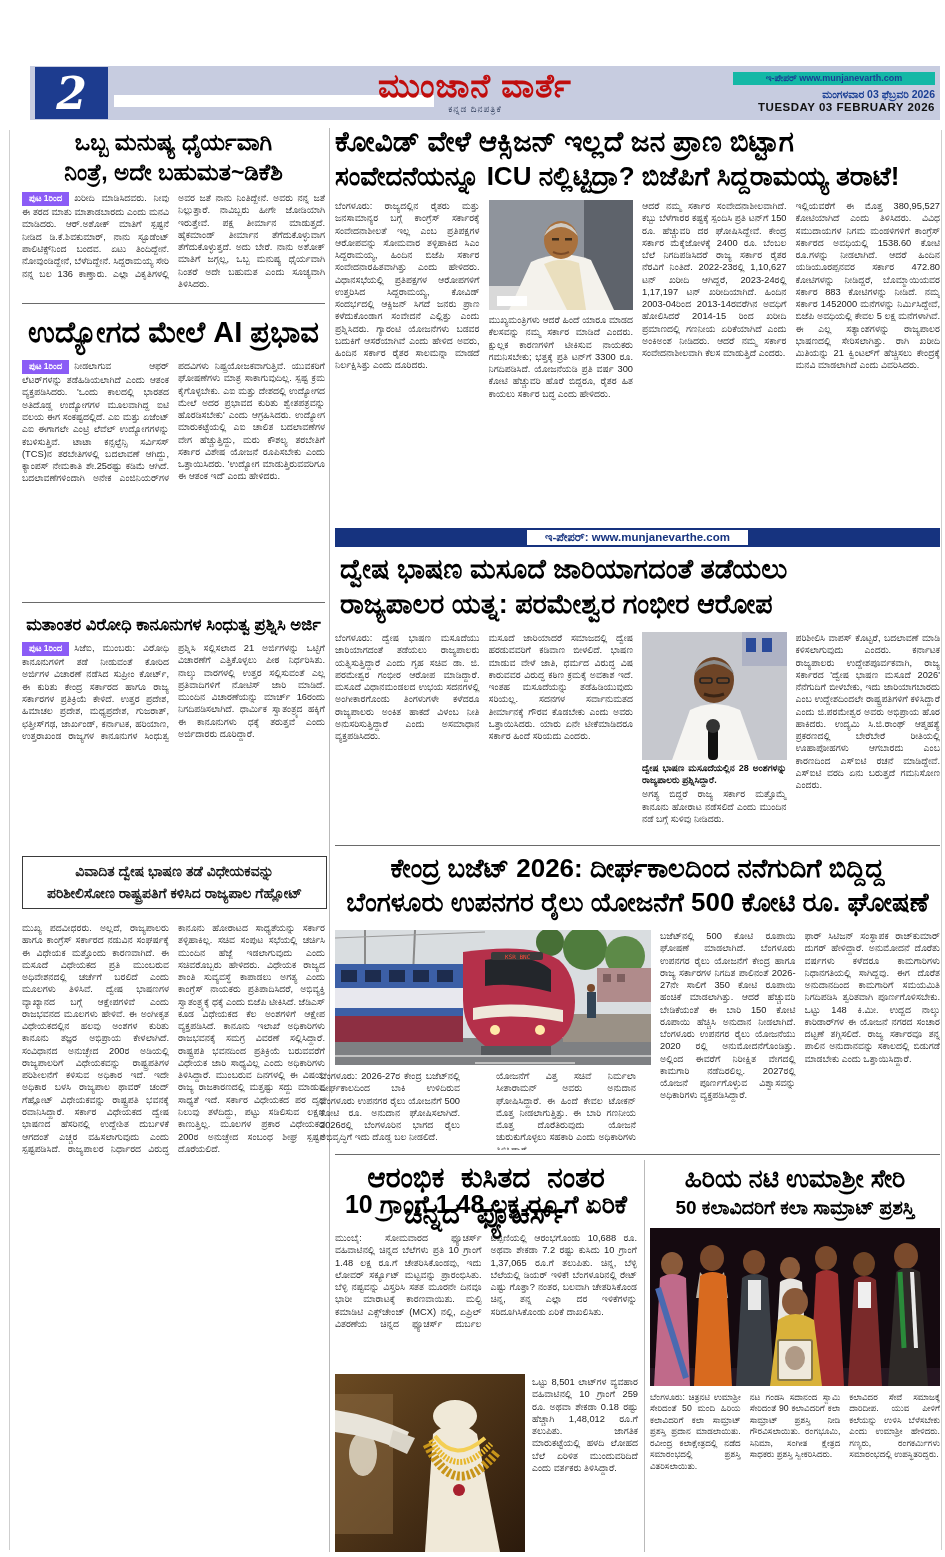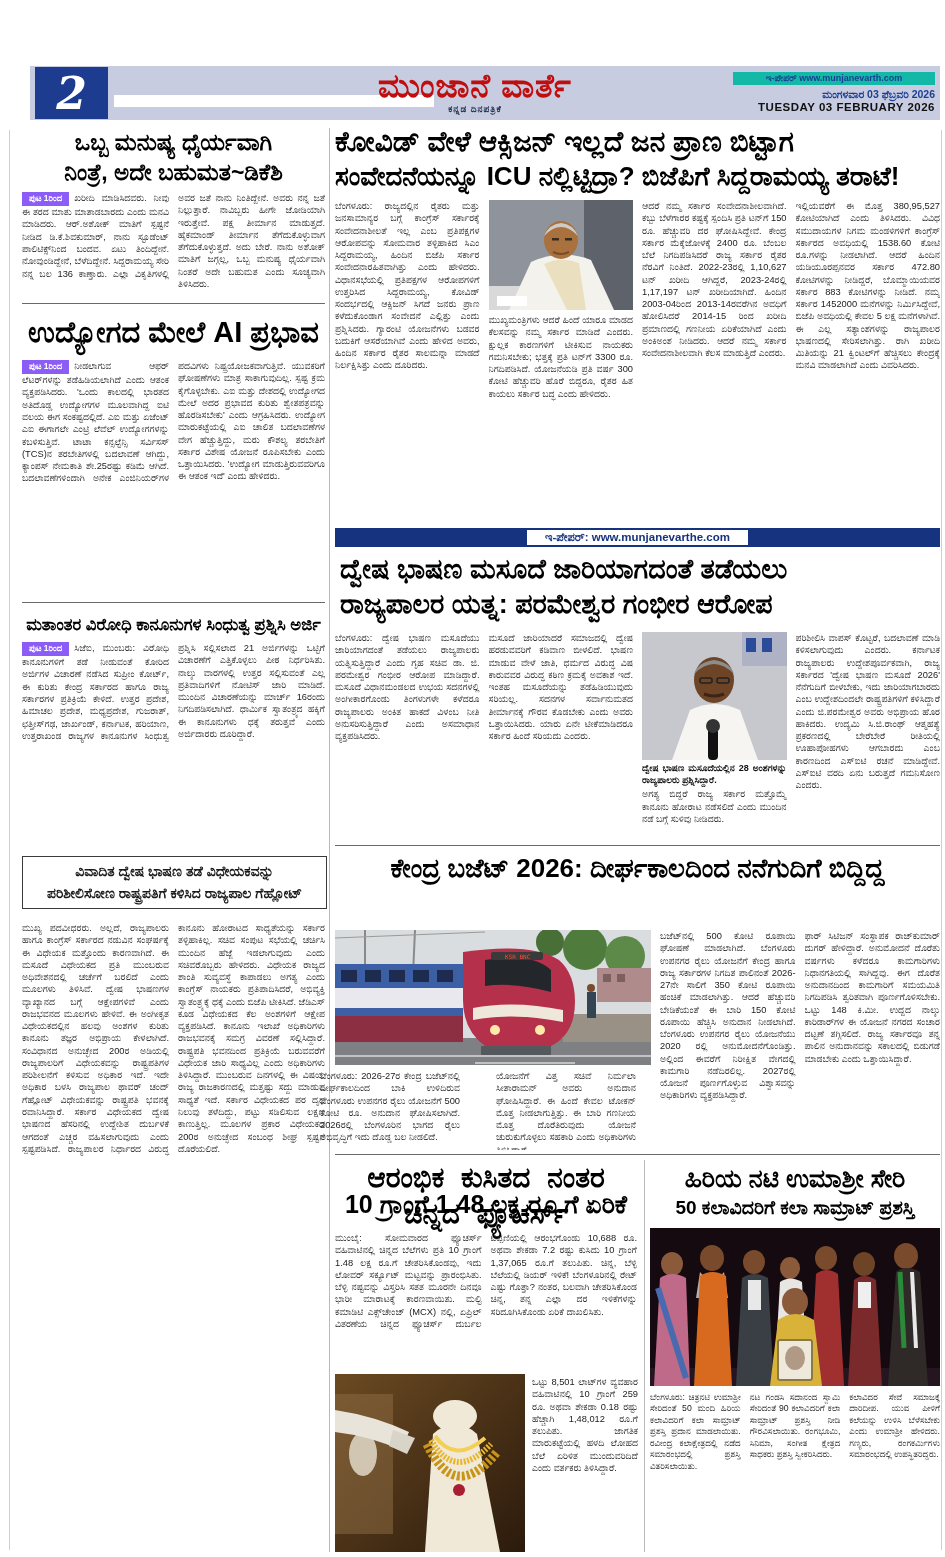--- a/index.html
+++ b/index.html
@@ -5,21 +5,21 @@
   html,body{margin:0;padding:0;background:#ffffff;}
   body{font-family:"Liberation Sans","DejaVu Sans",sans-serif;color:#1a1a1a;}
   .page{position:relative;width:945px;height:1557px;background:#fff;overflow:hidden;}
   .abs{position:absolute;}
   
   .band{background:#c7cce0;}
   .pagenum{background:#1d3c8f;color:#fff;font-family:"DejaVu Serif","Liberation Serif",serif;
            font-weight:bold;font-style:italic;font-size:44px;display:flex;align-items:center;justify-content:center;}
   .whitestrip{background:#ffffff;}
   .masthead{color:#c00d0d;font-weight:bold;font-size:33px;text-align:center;line-height:1.05;letter-spacing:1px;}
-  .masthead-sub{color:#23314f;font-weight:bold;font-size:9px;text-align:center;letter-spacing:1px;}
+  .masthead-sub{color:#23314f;font-weight:normal;font-size:9px;text-align:center;letter-spacing:1px;}
   .epaperbox{background:#14b8a6;color:#1b3f94;font-weight:bold;font-size:9px;display:flex;align-items:center;justify-content:center;}
   .kn-date{color:#1b3f94;font-weight:bold;font-size:10.5px;text-align:right;}
   .en-date{color:#111;font-weight:bold;font-size:11.5px;text-align:right;letter-spacing:.5px;}
   
   .headline{font-weight:bold;color:#000;line-height:1.3;}
   .body-txt{font-size:9.3px;line-height:1.32;text-align:justify;color:#222;overflow:hidden;}
   .cols2{column-count:2;column-gap:9px;}
   .badge{display:inline-block;background:#8b5cf6;color:#fff;font-size:8.5px;font-weight:bold;
          padding:1px 7px 2px 7px;margin-right:5px;vertical-align:top;}
   .rule-h{border-top:1px solid #6a6a6a;}
@@ -135,20 +135,21 @@
       </svg>
       <div class="caption" style="margin-top:3px;">ದ್ವೇಷ ಭಾಷಣ ಮಸೂದೆಯಲ್ಲಿನ 28 ಅಂಶಗಳನ್ನು ರಾಜ್ಯಪಾಲರು ಪ್ರಶ್ನಿಸಿದ್ದಾರೆ.</div>
       <div class="body-txt" style="margin-top:2px;height:40px;">ಅಗತ್ಯ ಬಿದ್ದರೆ ರಾಜ್ಯ ಸರ್ಕಾರ ಮತ್ತೊಮ್ಮೆ ಕಾನೂನು ಹೋರಾಟ ನಡೆಸಲಿದೆ ಎಂದು ಮುಂದಿನ ನಡೆ ಬಗ್ಗೆ ಸುಳಿವು ನೀಡಿದರು.</div>
     </div>
     <div class="fcol body-txt">ಪರಿಶೀಲಿಸಿ ವಾಪಸ್ ಕೊಟ್ಟರೆ, ಬದಲಾವಣೆ ಮಾಡಿ ಕಳಿಸಲಾಗುವುದು ಎಂದರು. ಕರ್ನಾಟಕ ರಾಜ್ಯಪಾಲರು ಉದ್ದೇಶಪೂರ್ವಕವಾಗಿ, ರಾಜ್ಯ ಸರ್ಕಾರದ 'ದ್ವೇಷ ಭಾಷಣ ಮಸೂದೆ 2026' ನೆನೆಗುದಿಗೆ ಬೀಳಬೇಕು, ಇದು ಜಾರಿಯಾಗಬಾರದು ಎಂಬ ಉದ್ದೇಶದಿಂದಲೇ ರಾಷ್ಟ್ರಪತಿಗಳಿಗೆ ಕಳಿಸಿದ್ದಾರೆ ಎಂದು ಜಿ.ಪರಮೇಶ್ವರ ಅವರು ಅಭಿಪ್ರಾಯ ಹೊರ ಹಾಕಿದರು. ಉದ್ಯಮಿ ಸಿ.ಜಿ.ರಾಂಥ್ ಆತ್ಮಹತ್ಯೆ ಪ್ರಕರಣದಲ್ಲಿ ಬೇರೆಬೇರೆ ರೀತಿಯಲ್ಲಿ ಊಹಾಪೋಹಗಳು ಆಗಬಾರದು ಎಂಬ ಕಾರಣದಿಂದ ಎಸ್‌ಐಟಿ ರಚನೆ ಮಾಡಿದ್ದೇವೆ. ಎಸ್‌ಐಟಿ ವರದಿ ಏನು ಬರುತ್ತದೆ ಗಮನಿಸೋಣ ಎಂದರು.</div>
   </div>
   <div class="abs rule-h" style="left:335px;top:845px;width:605px;"></div>
 
   <div class="abs headline" style="left:335px;top:852px;width:605px;font-size:26px;text-align:center;">
     <div>ಕೇಂದ್ರ ಬಜೆಟ್ 2026: ದೀರ್ಘಕಾಲದಿಂದ ನನೆಗುದಿಗೆ ಬಿದ್ದಿದ್ದ</div>
+    <div>ಬೆಂಗಳೂರು ಉಪನಗರ ರೈಲು ಯೋಜನೆಗೆ 500 ಕೋಟಿ ರೂ. ಘೋಷಣೆ</div>
   </div>
   <svg class="abs photo" style="left:335px;top:930px;" width="316" height="135" viewBox="0 0 316 135">
     <rect width="316" height="135" fill="#d9dde0"></rect>
     <circle cx="250" cy="18" r="22" fill="#4f7c3d"></circle>
     <circle cx="290" cy="26" r="20" fill="#5d8a48"></circle>
     <circle cx="215" cy="12" r="14" fill="#476f36"></circle>
     <rect x="262" y="38" width="54" height="34" fill="#b08b8b"></rect>
     <rect x="268" y="44" width="8" height="8" fill="#7e5f5f"></rect>
     <rect x="282" y="44" width="8" height="8" fill="#7e5f5f"></rect>
     <line x1="30" y1="0" x2="30" y2="60" stroke="#8a8a8a" stroke-width="2"></line>

